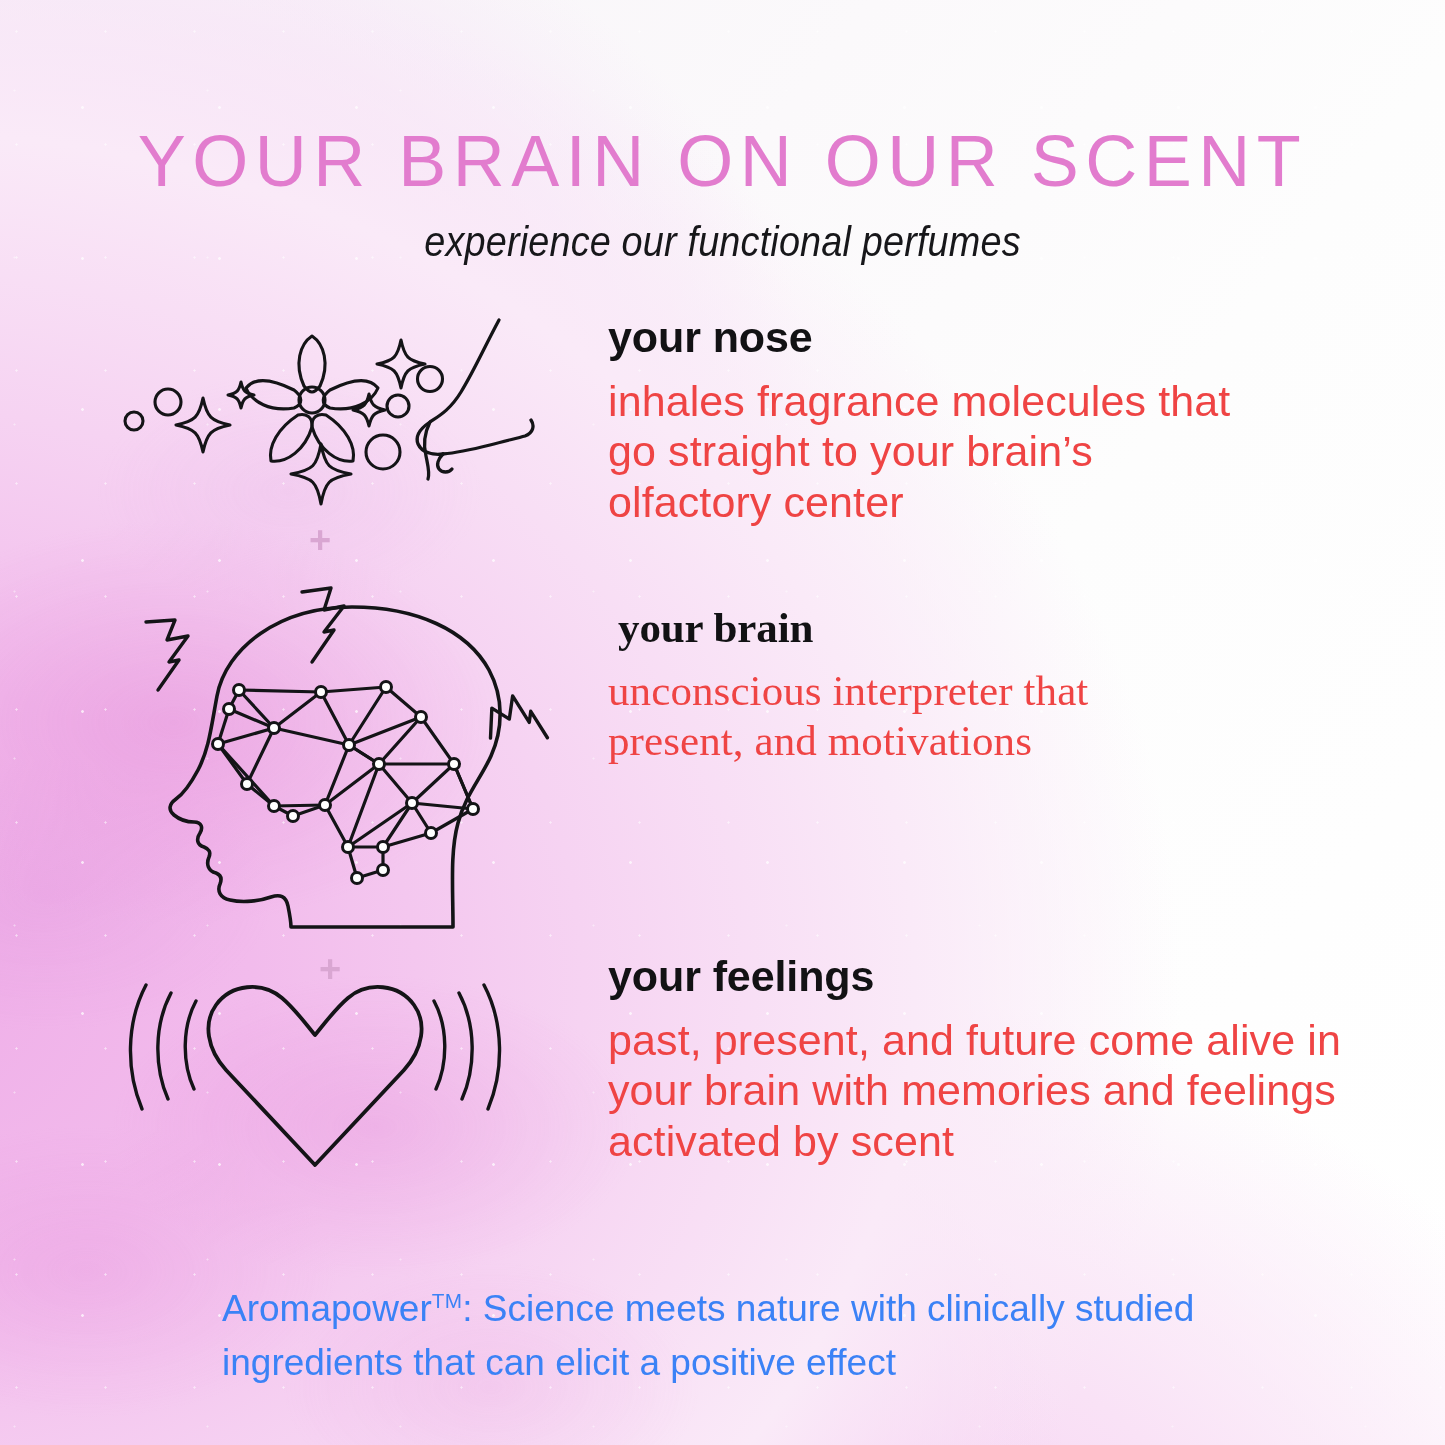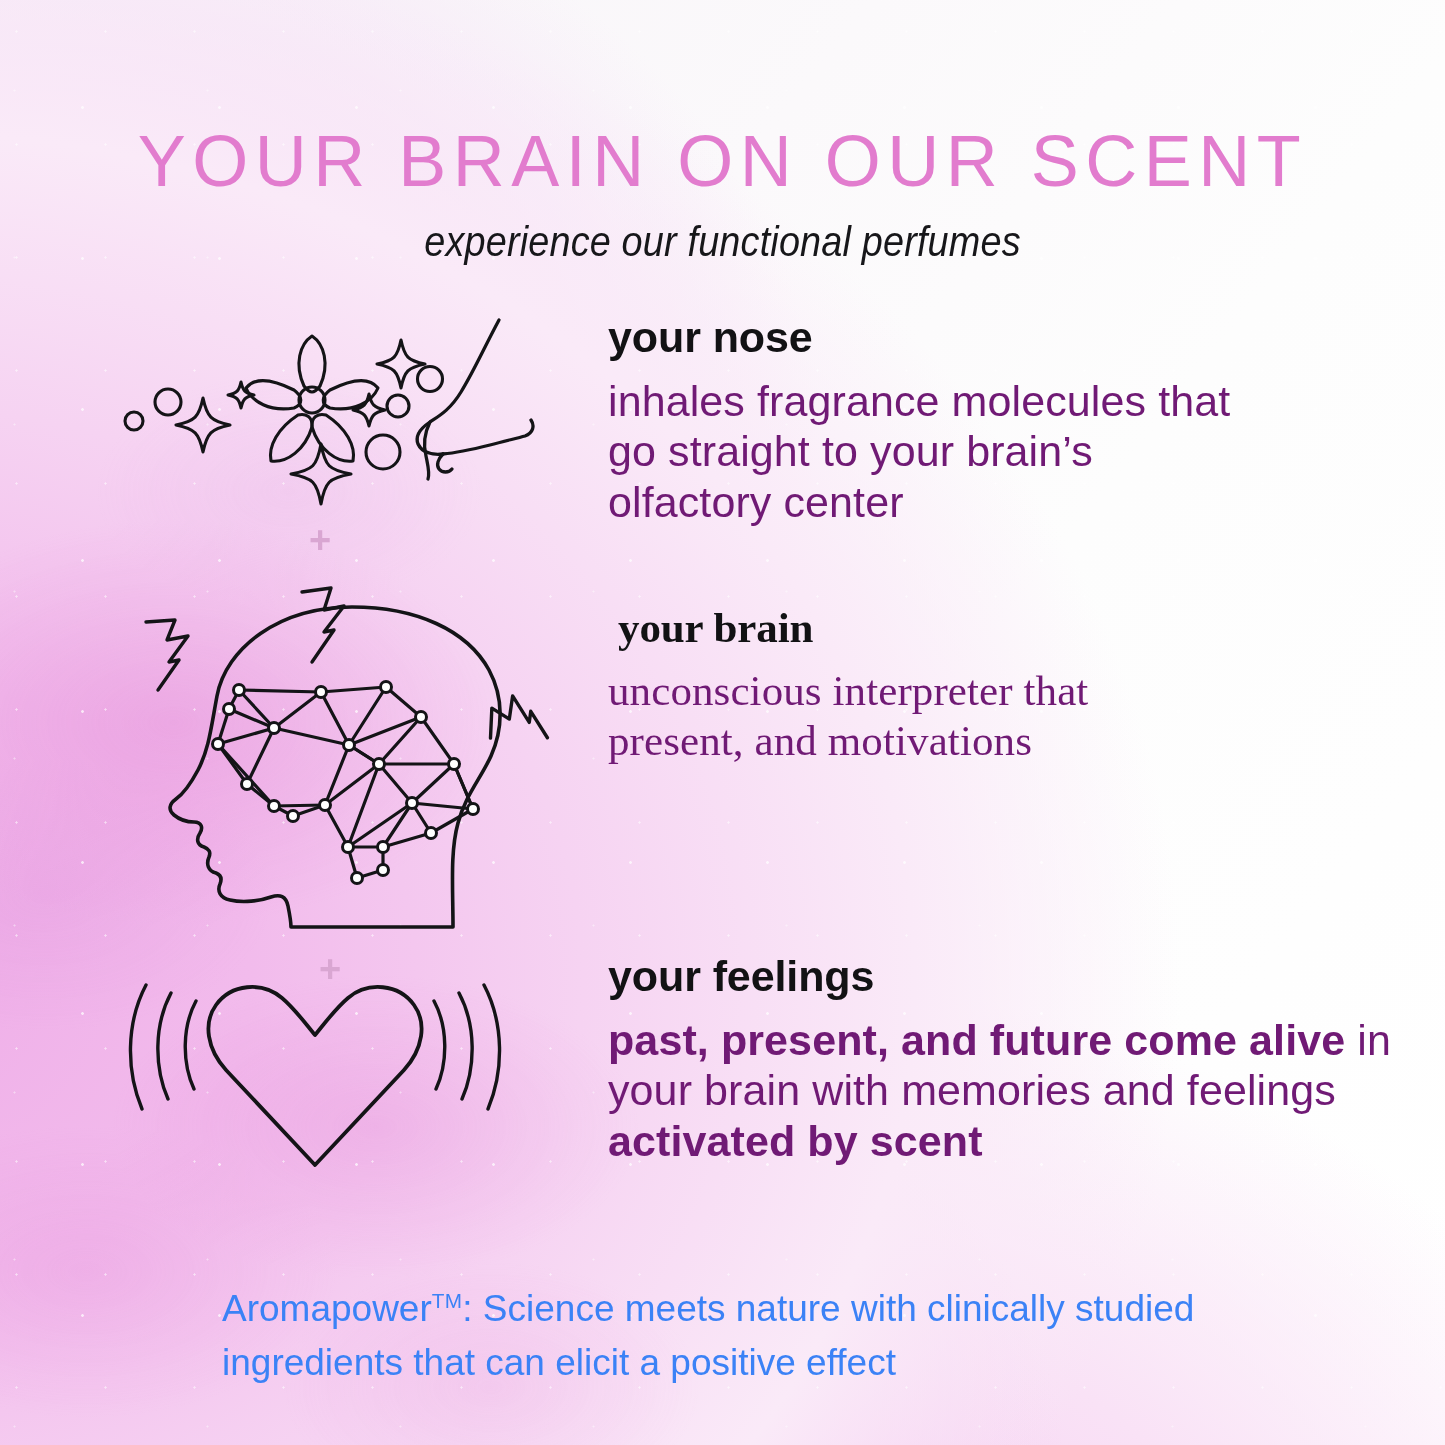--- a/index.html
+++ b/index.html
@@ -80,25 +80,25 @@
     font-weight:700;
     color:#121214;
     letter-spacing:-.1px;
     line-height:1;
   }
   .row-body {
     margin-top:17px;
     font-size:43px;
     font-weight:400;
     font-stretch:condensed;
-    color:#701a75;
+    color:#ef4444;
     line-height:1.17;
     letter-spacing:.1px;
   }
-  .row-body b { font-weight:700; }
+  .row-body b { font-weight:400; }
 
   
   .plus {
     position:absolute;
     color:#d9a6d2;
     font-size:38px;
     font-weight:700;
     line-height:1;
     user-select:none;
   }

